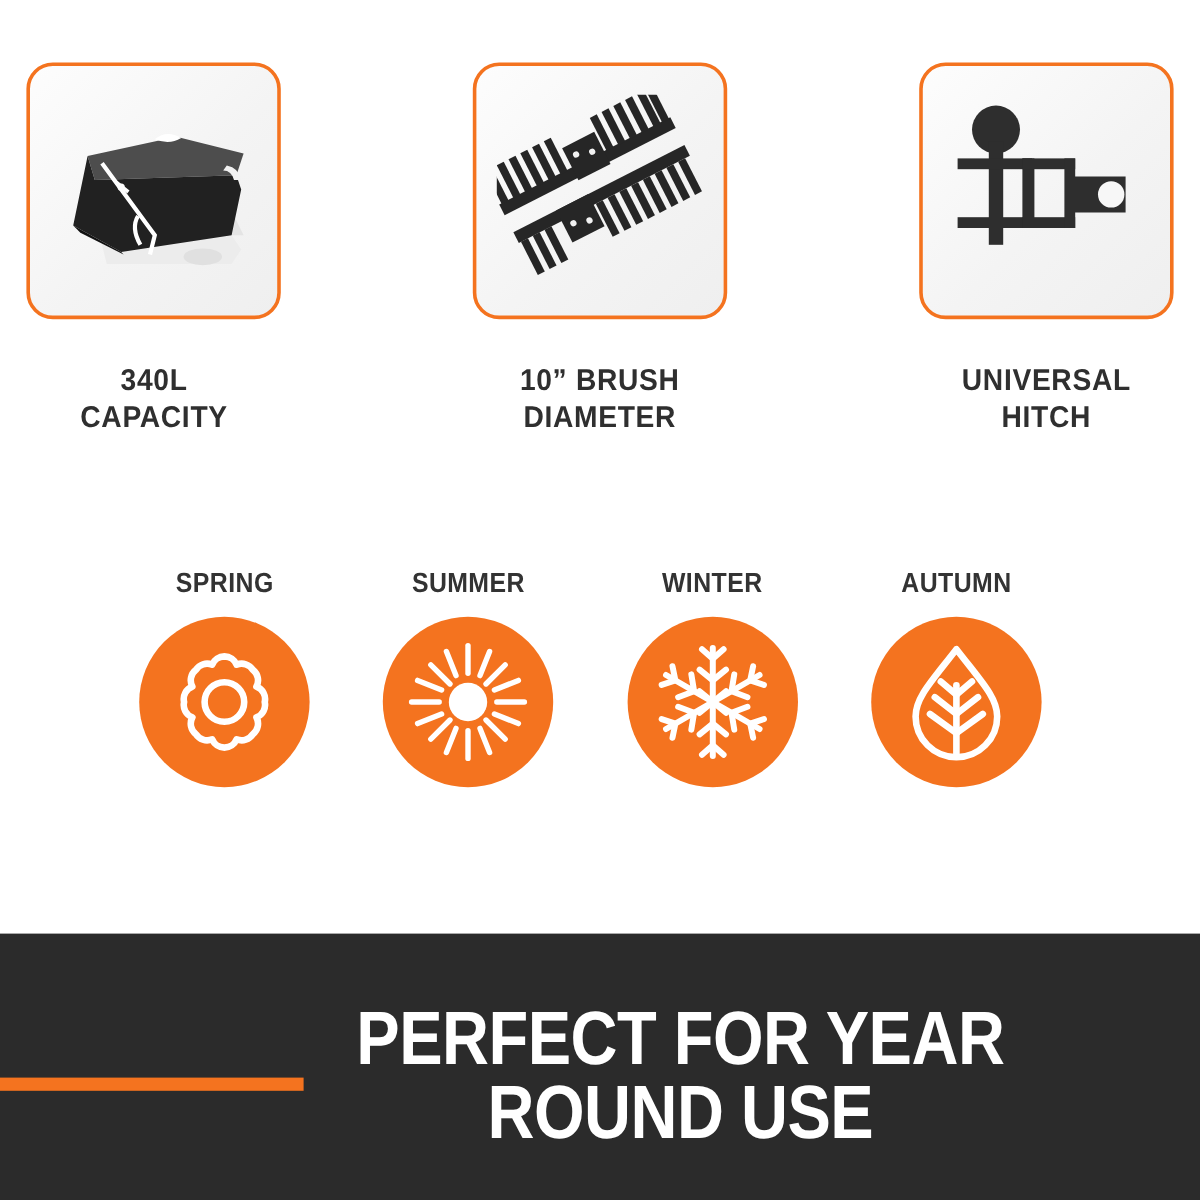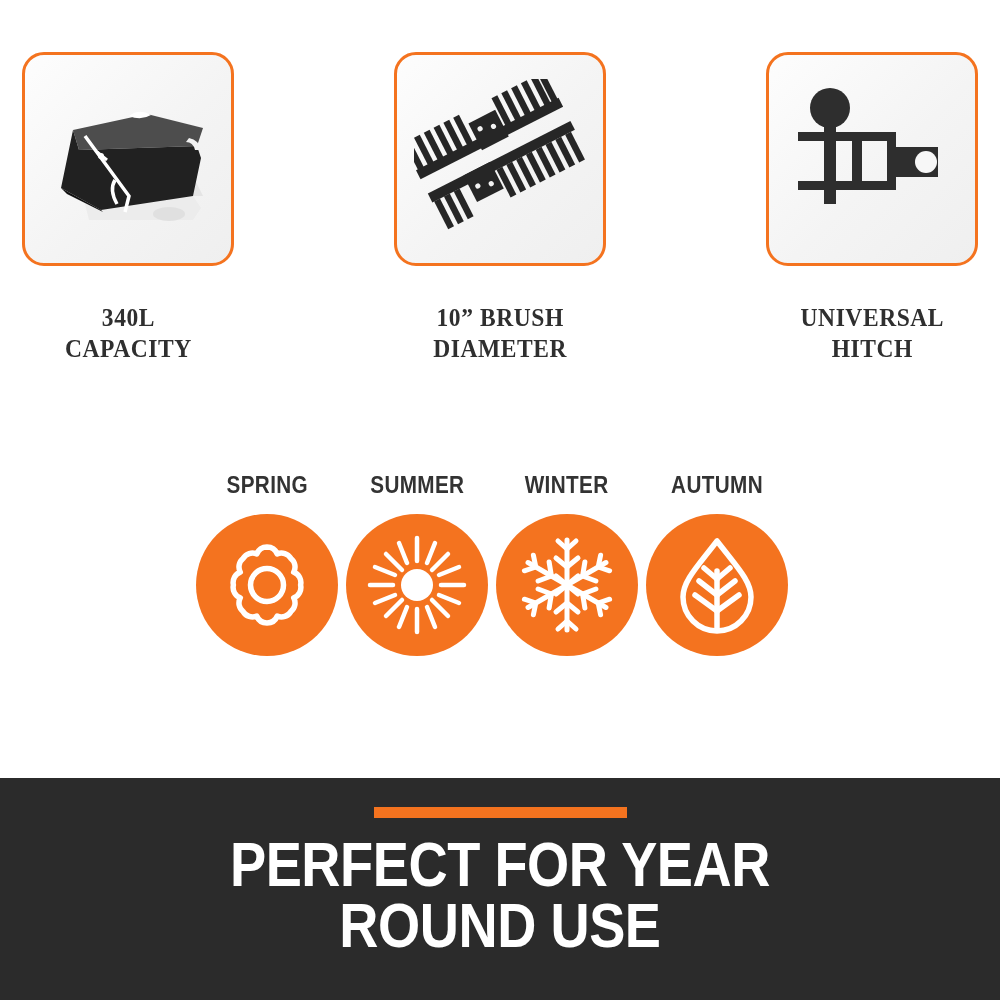--- a/index.html
+++ b/index.html
@@ -26,21 +26,20 @@
     width: 956px;
     display: flex;
     justify-content: space-between;
     align-items: flex-start;
   }
   .feature {
     width: 212px;
     display: flex;
     flex-direction: column;
     align-items: center;
-    font-family: Liberation Serif, serif;
   }
   .feature-box {
     width: 212px;
     height: 214px;
     border: 3px solid #F4731F;
     border-radius: 22px;
     background: linear-gradient(135deg, #fdfdfd 0%, #f4f4f4 55%, #efefef 100%);
     display: flex;
     align-items: center;
     justify-content: center;
@@ -59,21 +58,21 @@
     transform: scaleX(0.94);
   }
 
   
   .seasons {
     position: absolute;
     top: 472px;
     left: 112px;
     width: 760px;
     display: flex;
-    justify-content: center;
+    justify-content: space-between;
     align-items: flex-start;
   }
   .season {
     width: 150px;
     display: flex;
     flex-direction: column;
     align-items: center;
   }
   .season-label {
     color: #333333;
@@ -97,21 +96,20 @@
 
   
   .banner {
     position: absolute;
     left: 0;
     top: 778px;
     width: 1000px;
     height: 222px;
     background: #2b2b2b;
     display: flex;
-    flex-direction: column;
     align-items: center;
   }
   .banner-rule {
     margin-top: 29px;
     width: 253px;
     height: 11px;
     background: #F4731F;
   }
   .banner-title {
     margin-top: 16px;

